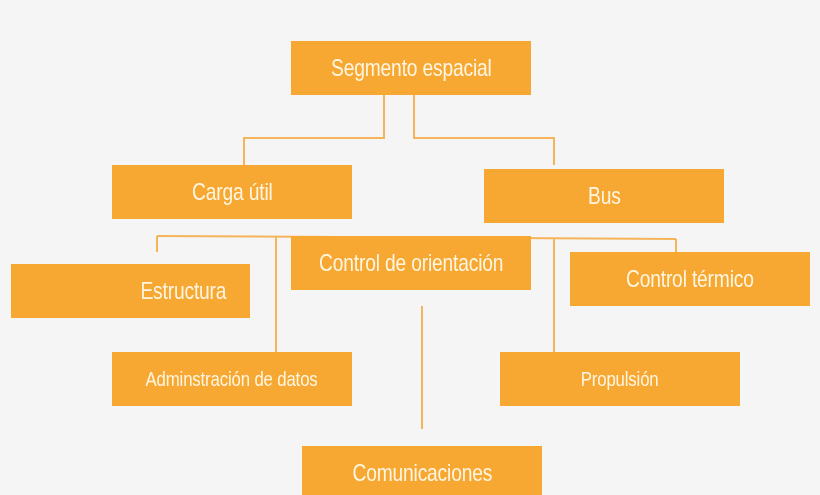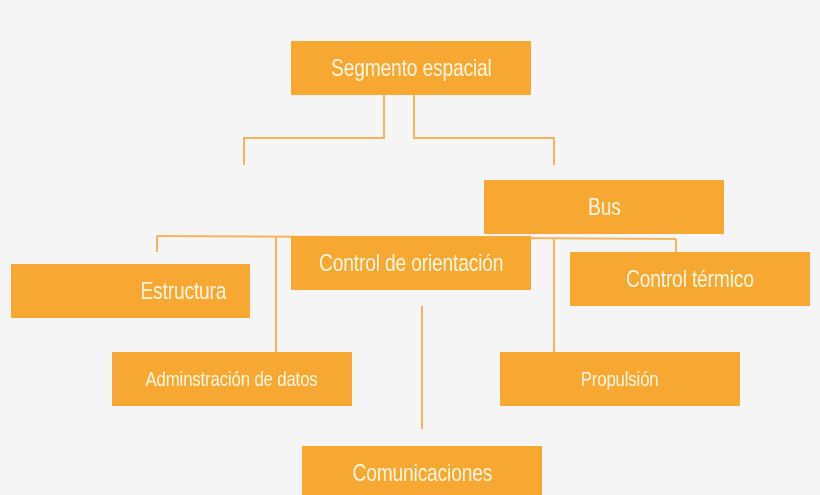--- a/index.html
+++ b/index.html
@@ -85,22 +85,25 @@
 
     <polyline points="676,239 676,252"></polyline>
 
     <polyline points="422,306 422,429"></polyline>
   </svg>
 
   <div class="node" style="left:291px; top:41px;">
     <span class="label">Segmento espacial</span>
   </div>
 
+  <div class="node" style="left:112px; top:165px;">
+    <span class="label">Carga útil</span>
+  </div>
 
-  <div class="node" style="left:484px; top:180px;">
+  <div class="node" style="left:484px; top:169px;">
     <span class="label">Bus</span>
   </div>
 
   <div class="node right-text" style="left:11px; top:264px; width:239px;">
     <span class="label">Estructura</span>
   </div>
 
   <div class="node" style="left:291px; top:236px;">
     <span class="label">Control de orientación</span>
   </div>

